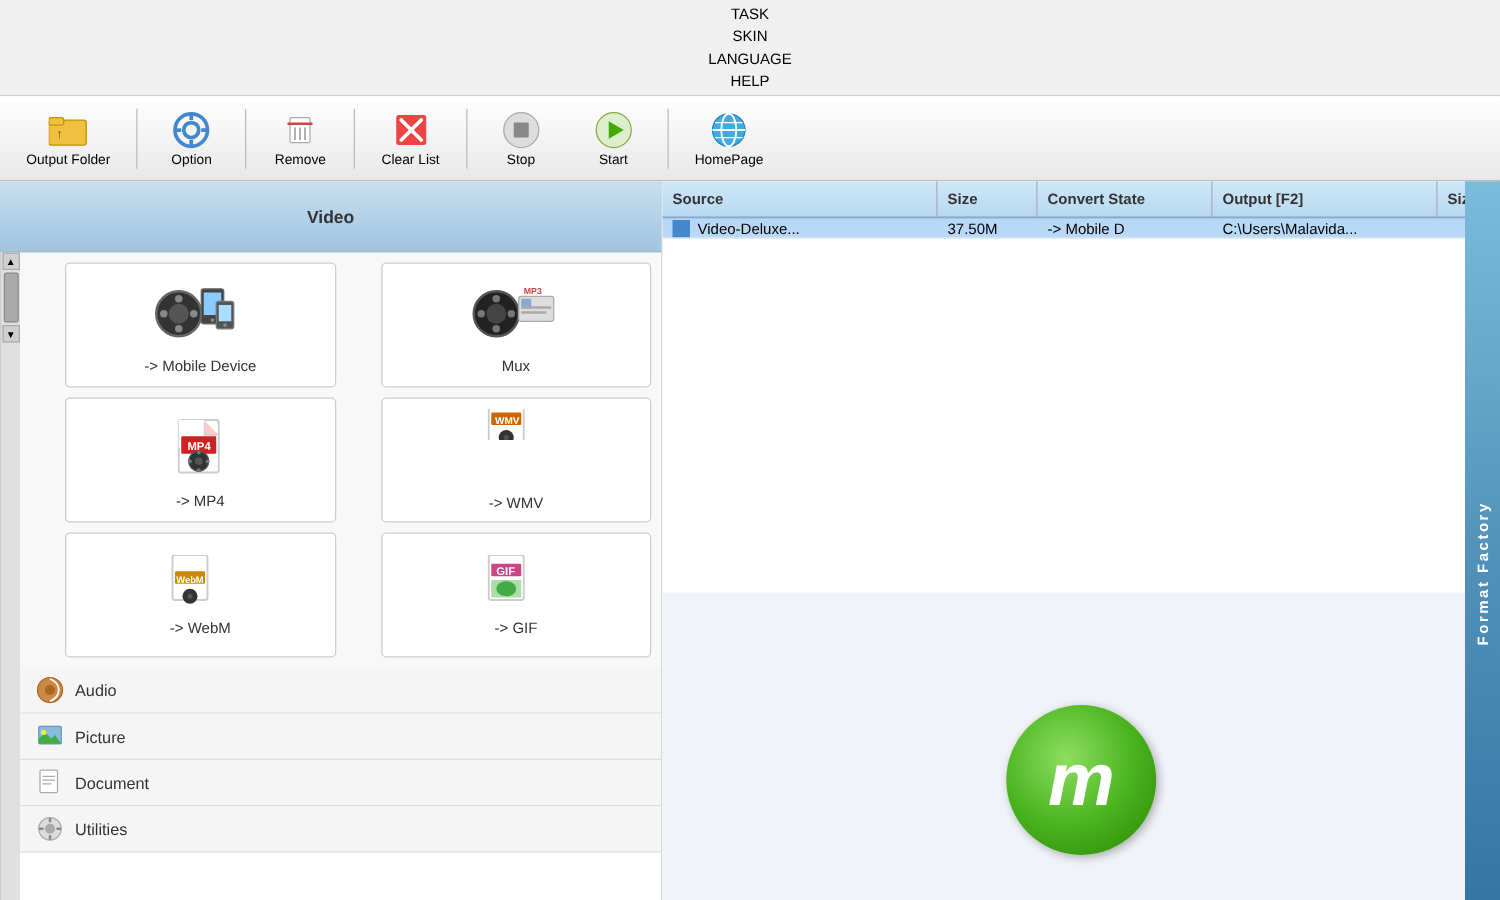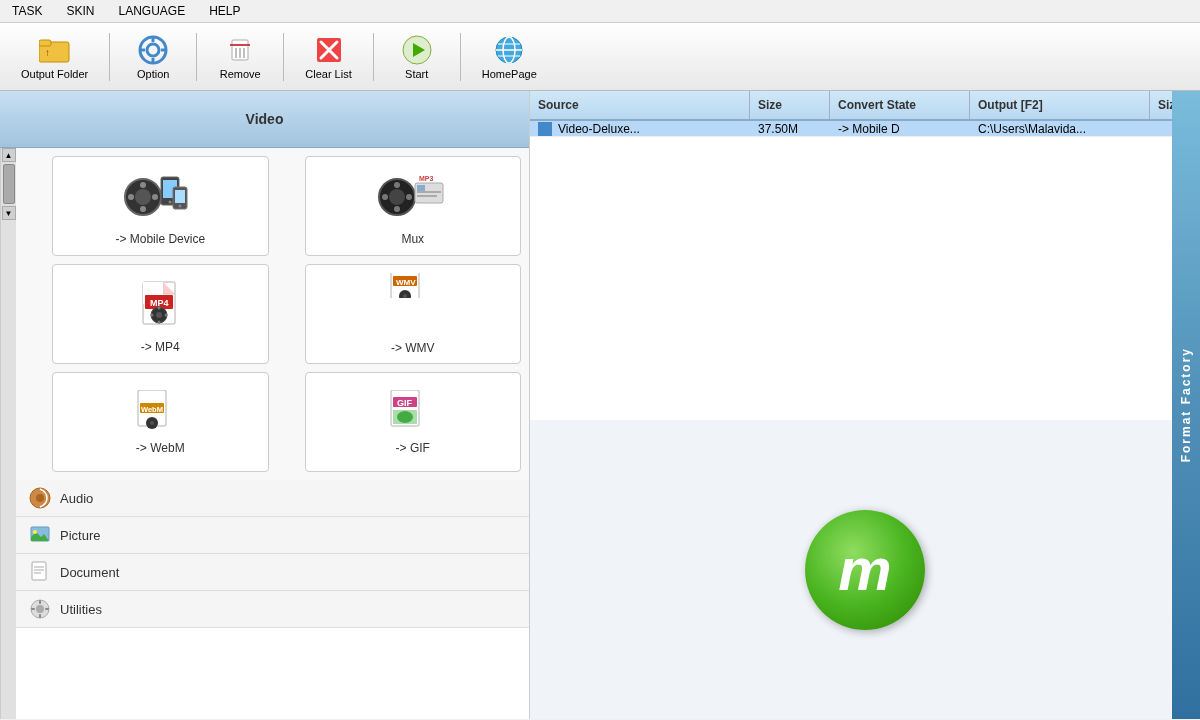--- a/index.html
+++ b/index.html
@@ -12,22 +12,23 @@
       overflow: hidden;
       position: relative;
     }
 
     
     .menu-bar {
       background: #f0f0f0;
       border-bottom: 1px solid #ccc;
       padding: 2px 8px;
       display: flex;
-      gap: 16px;
-      align-items: center;
+      gap: 0;
+      align-items: center;
+      flex-direction: column;
     }
     .menu-item {
       font-size: 12px;
       cursor: pointer;
       padding: 2px 4px;
     }
 
     
     .toolbar {
       background: linear-gradient(to bottom, #ffffff, #e8e8e8);
@@ -342,20 +343,29 @@
       <svg width="32" height="32" viewBox="0 0 32 32">
         <rect x="4" y="4" width="24" height="24" rx="2" fill="#ee4444"></rect>
         <line x1="8" y1="8" x2="24" y2="24" stroke="white" stroke-width="3" stroke-linecap="round"></line>
         <line x1="24" y1="8" x2="8" y2="24" stroke="white" stroke-width="3" stroke-linecap="round"></line>
       </svg>
     </div>
     <span class="btn-label">Clear List</span>
   </div>
   <div class="toolbar-sep"></div>
 
+  <div class="toolbar-btn">
+    <div class="icon-area">
+      <svg width="32" height="32" viewBox="0 0 32 32">
+        <circle cx="16" cy="16" r="14" fill="#dddddd" stroke="#aaaaaa" stroke-width="1"></circle>
+        <rect x="10" y="10" width="12" height="12" rx="1" fill="#888888"></rect>
+      </svg>
+    </div>
+    <span class="btn-label">Stop</span>
+  </div>
 
   <div class="toolbar-btn">
     <div class="icon-area">
       <svg width="32" height="32" viewBox="0 0 32 32">
         <circle cx="16" cy="16" r="14" fill="#ddeecc" stroke="#88aa44" stroke-width="1"></circle>
         <polygon points="12,9 24,16 12,23" fill="#44aa00"></polygon>
       </svg>
     </div>
     <span class="btn-label">Start</span>
   </div>

